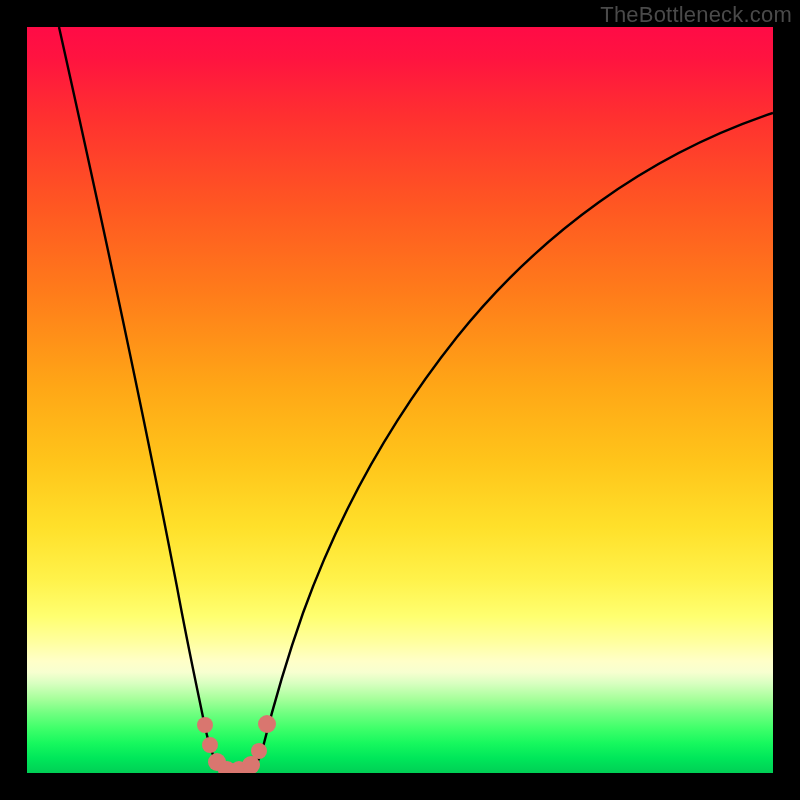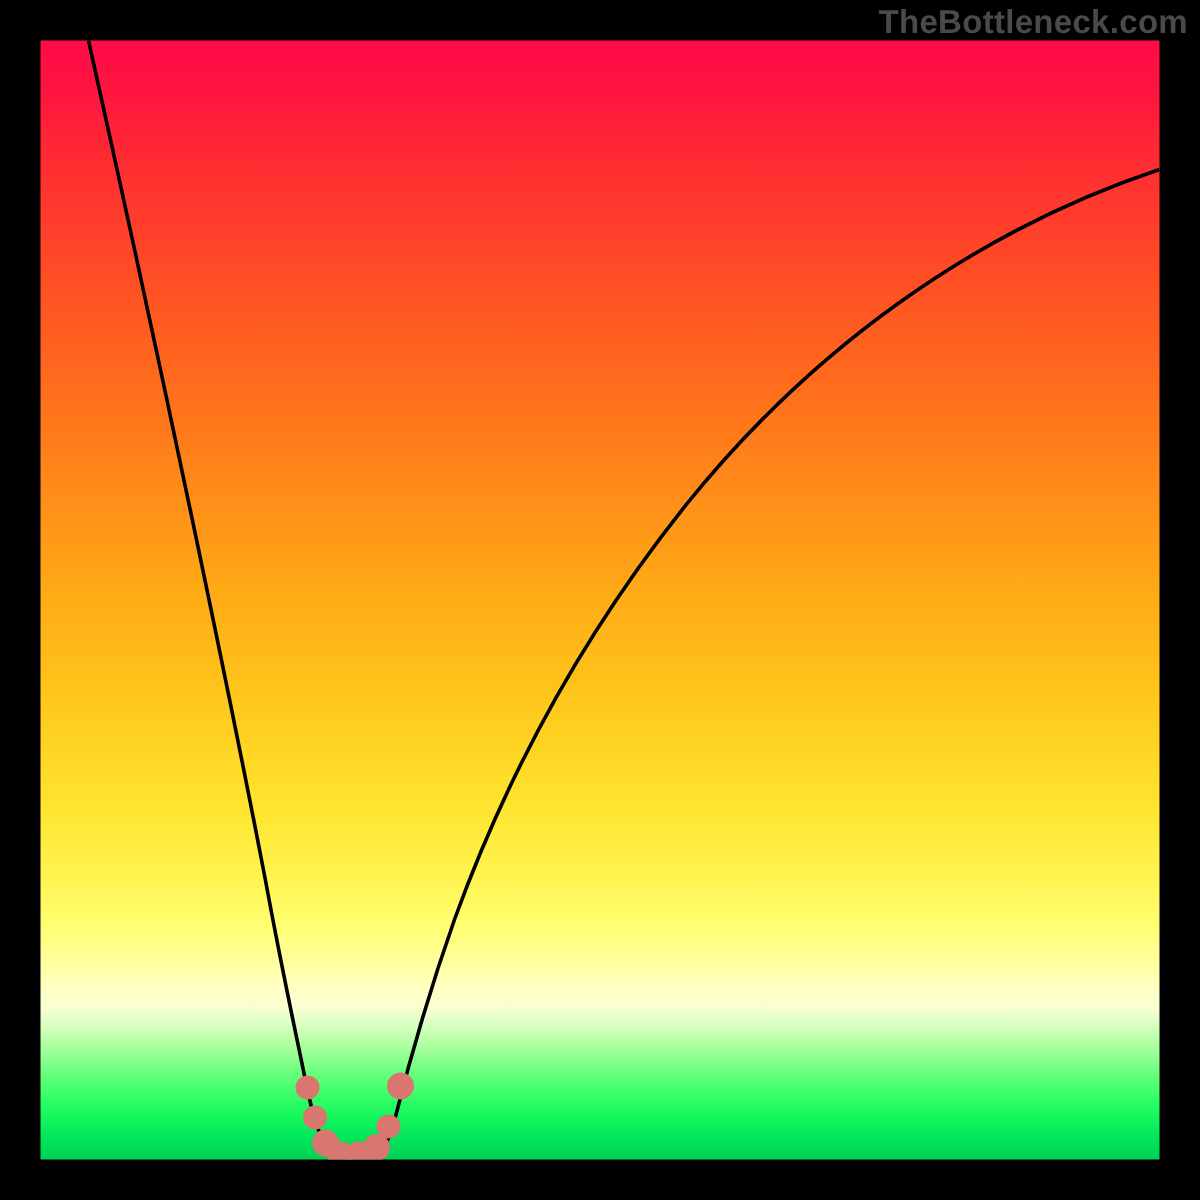--- a/index.html
+++ b/index.html
@@ -47,21 +47,21 @@
     width: 746px;
     height: 746px;
     pointer-events: none;
   }
   .watermark {
     position: absolute;
     top: 2px;
     right: 8px;
     color: #4a4a4a;
     font-size: 22px;
-    font-weight: 700;
+    font-weight: 400;
     letter-spacing: 0.2px;
   }
 </style>
 </head>
 <body>
 
 <div class="frame"></div>
 
 <svg class="curves" viewBox="0 0 746 746" preserveAspectRatio="none">
   <path fill="none" stroke="#000" stroke-width="2.4" d="M 32 0 C 80 215, 125 430, 150 560 C 162 625, 172 670, 178 700 C 183 722, 188 740, 200 744 L 216 744"></path>

